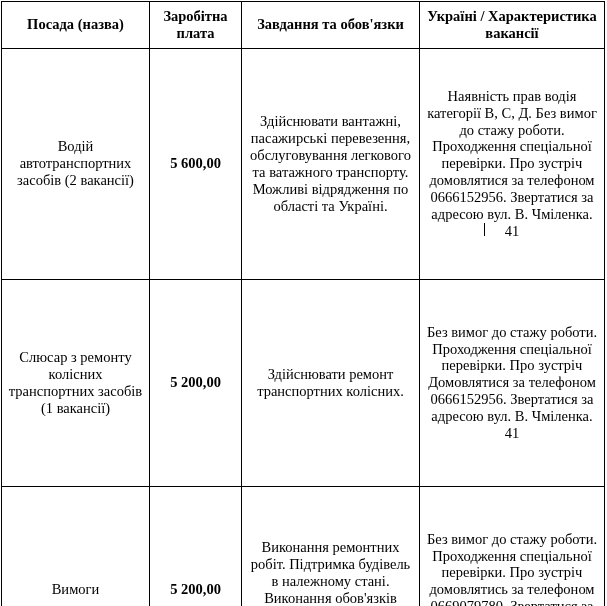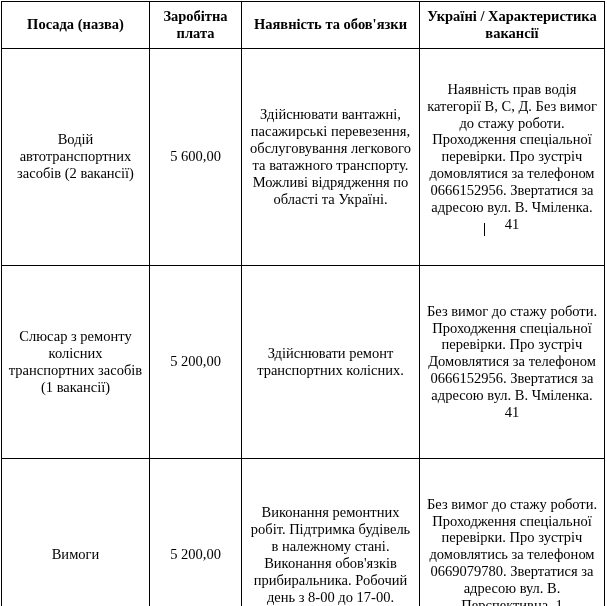--- a/index.html
+++ b/index.html
@@ -17,35 +17,35 @@
   #vacancy-table {
     border-collapse: collapse;
     width: 482px;
     margin: 1px;
     table-layout: fixed;
   }
   #vacancy-table td, #vacancy-table th {
     border: 1px solid #000000;
     vertical-align: middle;
     text-align: center;
-    padding: 12px 4px;
+    padding: 19px 4px;
     font-size: 14.5px;
     line-height: 1.17;
   }
   #vacancy-table thead th {
     font-weight: bold;
     padding: 6px 4px;
   }
   .col-position { width: 148px; }
   .col-salary   { width: 92px; }
   .col-duties   { width: 178px; }
   .col-req      { width: 185px; }
 
   .cell-position { text-align: center; margin-top: 8px; }
-  .cell-salary   { text-align: center; white-space: nowrap; }
+  .cell-salary   { text-align: center; white-space: nowrap; font-weight: bold; }
   .cell-duties   { text-align: center; }
   .cell-req      { text-align: center; }
 
   .row-driver td   { height: 192px; }
   .row-locksmith td{ height: 168px; }
   .row-painter td  { height: 168px; }
   
   .caret-artifact {
     position: relative;
   }
@@ -66,21 +66,21 @@
   <colgroup>
     <col class="col-position">
     <col class="col-salary">
     <col class="col-duties">
     <col class="col-req">
   </colgroup>
   <thead>
     <tr>
       <th>Посада (назва)</th>
       <th>Заробітна плата</th>
-      <th>Наявність та обов'язки</th>
+      <th>Завдання та обов'язки</th>
       <th>Україні / Характеристика вакансії</th>
     </tr>
   </thead>
   <tbody>
     <tr class="row-driver">
       <td class="cell-position">Водій автотранспортних засобів (2 вакансії)</td>
       <td class="cell-salary">5 600,00</td>
       <td class="cell-duties">Здійснювати вантажні, пасажирські перевезення, обслуговування легкового та ватажного транспорту. Можливі відрядження по області та Україні.</td>
       <td class="cell-req caret-artifact">Наявність прав водія категорії В, С, Д. Без вимог до стажу роботи. Проходження спеціальної перевірки. Про зустріч домовлятися за телефоном 0666152956. Звертатися за адресою вул. В. Чміленка. 41</td>
     </tr>

